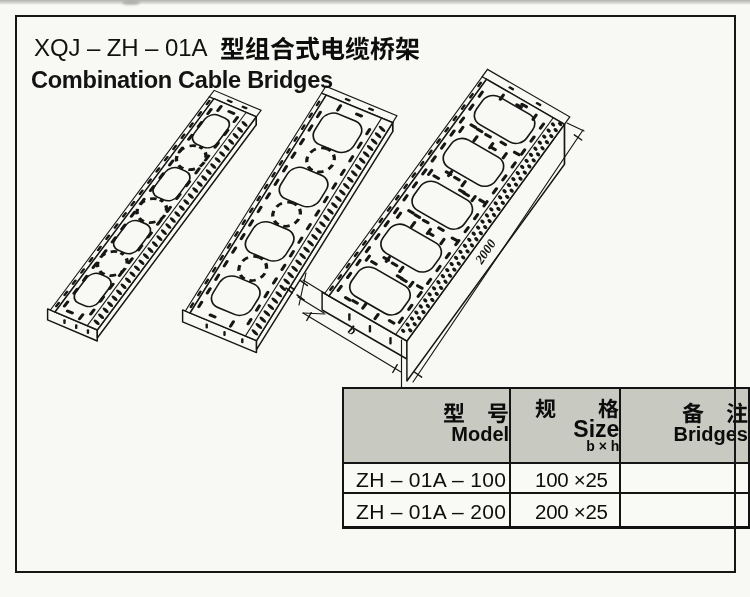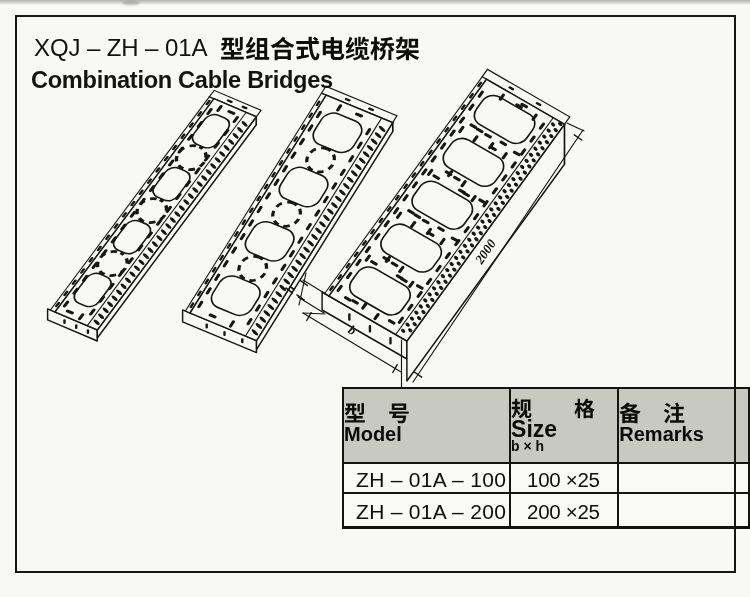--- a/index.html
+++ b/index.html
@@ -35,32 +35,32 @@
   }
   #drawing{position:absolute;left:0;top:0;z-index:1;filter:blur(0.22px);}
   
   #spec-table{
     position:absolute;left:342px;top:387px;z-index:3;
     border-collapse:collapse;table-layout:fixed;
     background:#f9f9f5;
   }
   #spec-table td{
     border:2px solid #141414;
-    padding:0;text-align:left;vertical-align:middle;
+    padding:0;text-align:right;vertical-align:middle;
     color:#0d0d0d;overflow:hidden;
   }
   #spec-table .hdr{background:#c8c9c0;}
   #spec-table .col1,#spec-table .col3{padding-bottom:7px;}
   #spec-table .shade{background:#c7c8bf;}
   #spec-table tr:last-child td{border-bottom:3px solid #111;}
   #spec-table .model-cell{
     text-align:left;padding-left:12px;padding-top:4px;font-size:21px;letter-spacing:0.3px;
     font-weight:400;white-space:nowrap;
   }
-  #spec-table .size-cell{font-size:20.5px;letter-spacing:-0.3px;white-space:nowrap;text-align:left;padding-left:16px;padding-top:4px;}
+  #spec-table .size-cell{font-size:20.5px;letter-spacing:-0.3px;white-space:nowrap;text-align:left;padding-left:24px;padding-top:4px;}
   .hdr-en{font-weight:700;font-size:20px;line-height:18px;color:#0b0b0b;}
   .hdr-sub{font-weight:700;font-size:14px;line-height:17px;color:#0b0b0b;}
   .hdr-cjk{line-height:23px;}
   .col2 .hdr-en{font-size:23px;}
   .visually-hidden{position:absolute;width:1px;height:1px;overflow:hidden;clip:rect(0 0 0 0);white-space:nowrap;}
 </style>
 </head>
 <body>
 
 <div id="scan-top-streak"></div>
@@ -538,21 +538,21 @@
               <path d="M593 641H759C736 597 707 557 674 520C639 556 610 595 588 633ZM177 850V643H45V532H167C138 411 83 274 21 195C39 166 66 119 77 87C114 138 148 212 177 293V-89H290V374C312 339 333 302 345 277L354 290C374 266 395 234 406 211L458 232V-90H569V-55H778V-87H894V241L912 234C927 263 961 310 985 333C897 358 821 398 758 445C824 520 877 609 911 713L835 748L815 744H653C665 769 677 794 687 819L572 851C536 753 474 658 402 588V643H290V850ZM569 48V185H778V48ZM564 286C604 310 642 337 678 368C714 338 753 310 796 286ZM522 545C543 511 568 478 597 446C532 393 457 350 376 321L410 368C393 390 317 482 290 508V532H377C402 512 432 484 447 467C472 490 498 516 522 545Z" transform="translate(3000,880) scale(1,-1)" fill="#0d0d0d"></path>
             </svg><span class="visually-hidden">规    格</span></div>
       <div class="hdr-en">Size</div>
       <div class="hdr-sub">b × h</div>
     </td>
     <td class="hdr col3">
       <div class="hdr-cjk"><svg width="66" height="23.32" viewBox="0 0 3000 1060" style="display: inline-block; vertical-align: middle;">
               <path d="M640 666C599 630 550 599 494 571C433 598 381 628 341 662L346 666ZM360 854C306 770 207 680 59 618C85 598 122 556 139 528C180 549 218 571 253 595C286 567 322 542 360 519C255 485 137 462 17 449C37 422 60 370 69 338L148 350V-90H273V-61H709V-89H840V355H174C288 377 398 408 497 451C621 401 764 367 913 350C928 382 961 434 986 461C861 472 739 492 632 523C716 578 787 645 836 728L757 775L737 769H444C460 788 474 808 488 828ZM273 105H434V41H273ZM273 198V252H434V198ZM709 105V41H558V105ZM709 198H558V252H709Z" transform="translate(0,880) scale(1,-1)" fill="#0d0d0d"></path>
               <path d="M91 750C153 719 237 671 278 638L348 737C304 767 217 811 158 838ZM35 470C97 440 182 393 222 362L289 462C245 492 159 534 99 560ZM62 -1 163 -82C223 16 287 130 340 235L252 315C192 199 115 74 62 -1ZM546 817C574 769 602 706 616 663H349V549H591V372H389V258H591V54H318V-60H971V54H716V258H908V372H716V549H944V663H640L735 698C722 741 687 806 656 854Z" transform="translate(2000,880) scale(1,-1)" fill="#0d0d0d"></path>
             </svg><span class="visually-hidden">备  注</span></div>
-      <div class="hdr-en">Remarks</div>
+      <div class="hdr-en">Bridges</div>
     </td>
   </tr>
   <tr style="height:28px">
     <td class="model-cell">ZH – 01A – 100</td>
     <td class="size-cell">100 ×25</td>
     <td class="remarks-cell"></td>
   </tr>
   <tr style="height:34px">
     <td class="model-cell">ZH – 01A – 200</td>
     <td class="size-cell">200 ×25</td>

